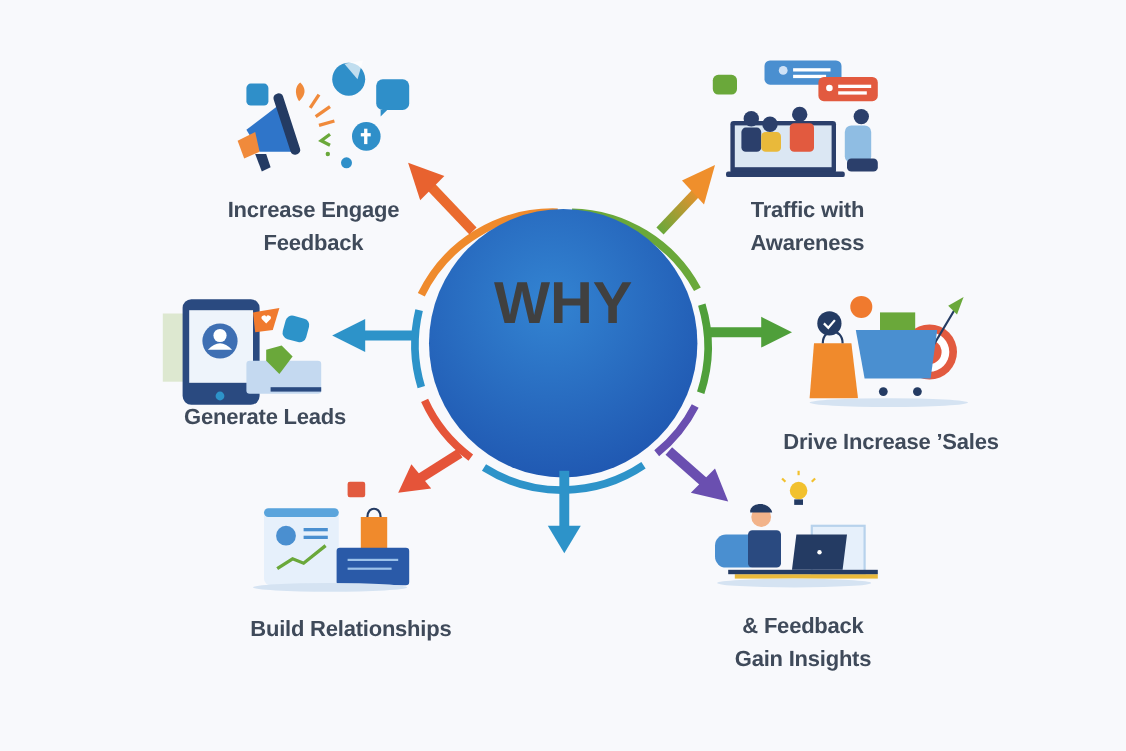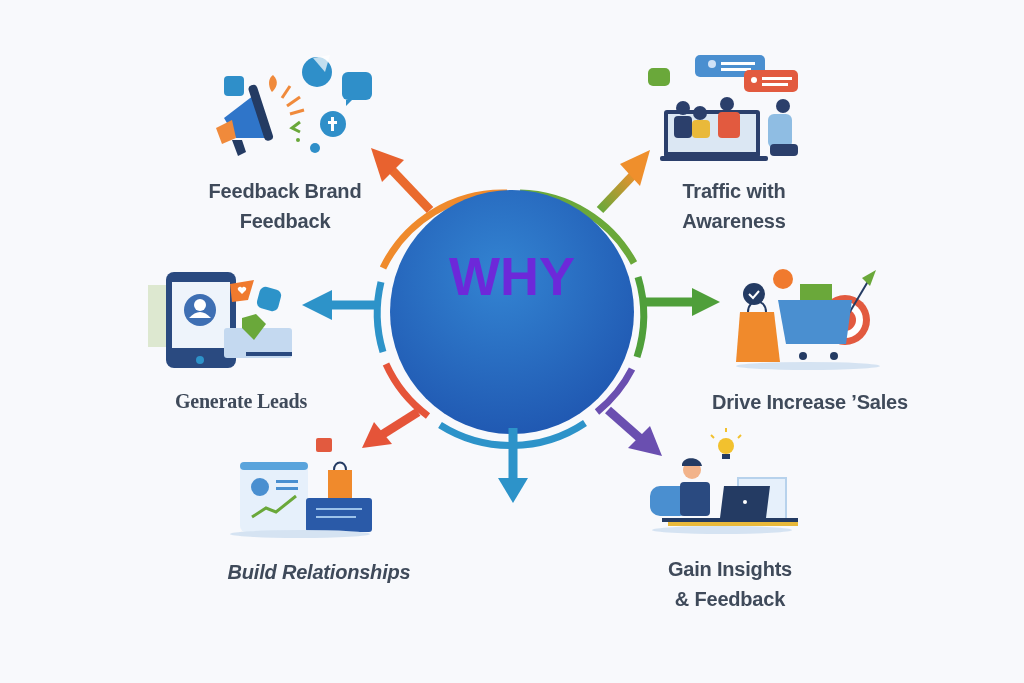--- a/index.html
+++ b/index.html
@@ -17,21 +17,21 @@
     font-size:20px;
     font-weight:bold;
     text-align:center;
     line-height:30px;
     letter-spacing:-0.2px;
   }
   .center-title {
     position:absolute;
     left:392px; top:248px; width:240px;
     text-align:center;
-    color:#6d28d9;
+    color:#404040;
     font-weight:bold;
     font-size:54px;
     line-height:56px;
   }
 </style>
 </head>
 <body>
 
 <div class="stage">
 
@@ -208,39 +208,39 @@
     <rect x="662" y="518" width="136" height="4" fill="#243b63"></rect>
     <ellipse cx="722" cy="530" rx="70" ry="4" fill="#d5e3f2"></ellipse>
   </g>
 </svg>
 
 <div class="center-title">
   <div>WHY</div>
 </div>
 
 <div class="label" style="left:190px; top:176px; width:190px;">
-  <div>Feedback Brand</div>
+  <div>Increase Engage</div>
   <div>Feedback</div>
 </div>
 
 <div class="label" style="left:644px; top:176px; width:180px;">
   <div>Traffic with</div>
   <div>Awareness</div>
 </div>
 
 <div class="label" style="left:700px; top:387px; width:220px;">
   <div>Drive Increase ’Sales</div>
 </div>
 
 <div class="label" style="left:640px; top:554px; width:180px;">
+  <div>&amp; Feedback</div>
   <div>Gain Insights</div>
-  <div>&amp; Feedback</div>
-</div>
-
-<div class="label" style="left:214px; top:557px; width:210px;font-style:italic;">
+</div>
+
+<div class="label" style="left:214px; top:557px; width:210px;">
   <div>Build Relationships</div>
 </div>
 
-<div class="label" style="left:146px; top:386px; width:190px;font-family:Liberation Serif, serif;">
+<div class="label" style="left:146px; top:364px; width:190px;">
   <div>Generate Leads</div>
 </div>
 
 </div>
 
 </body></html>

